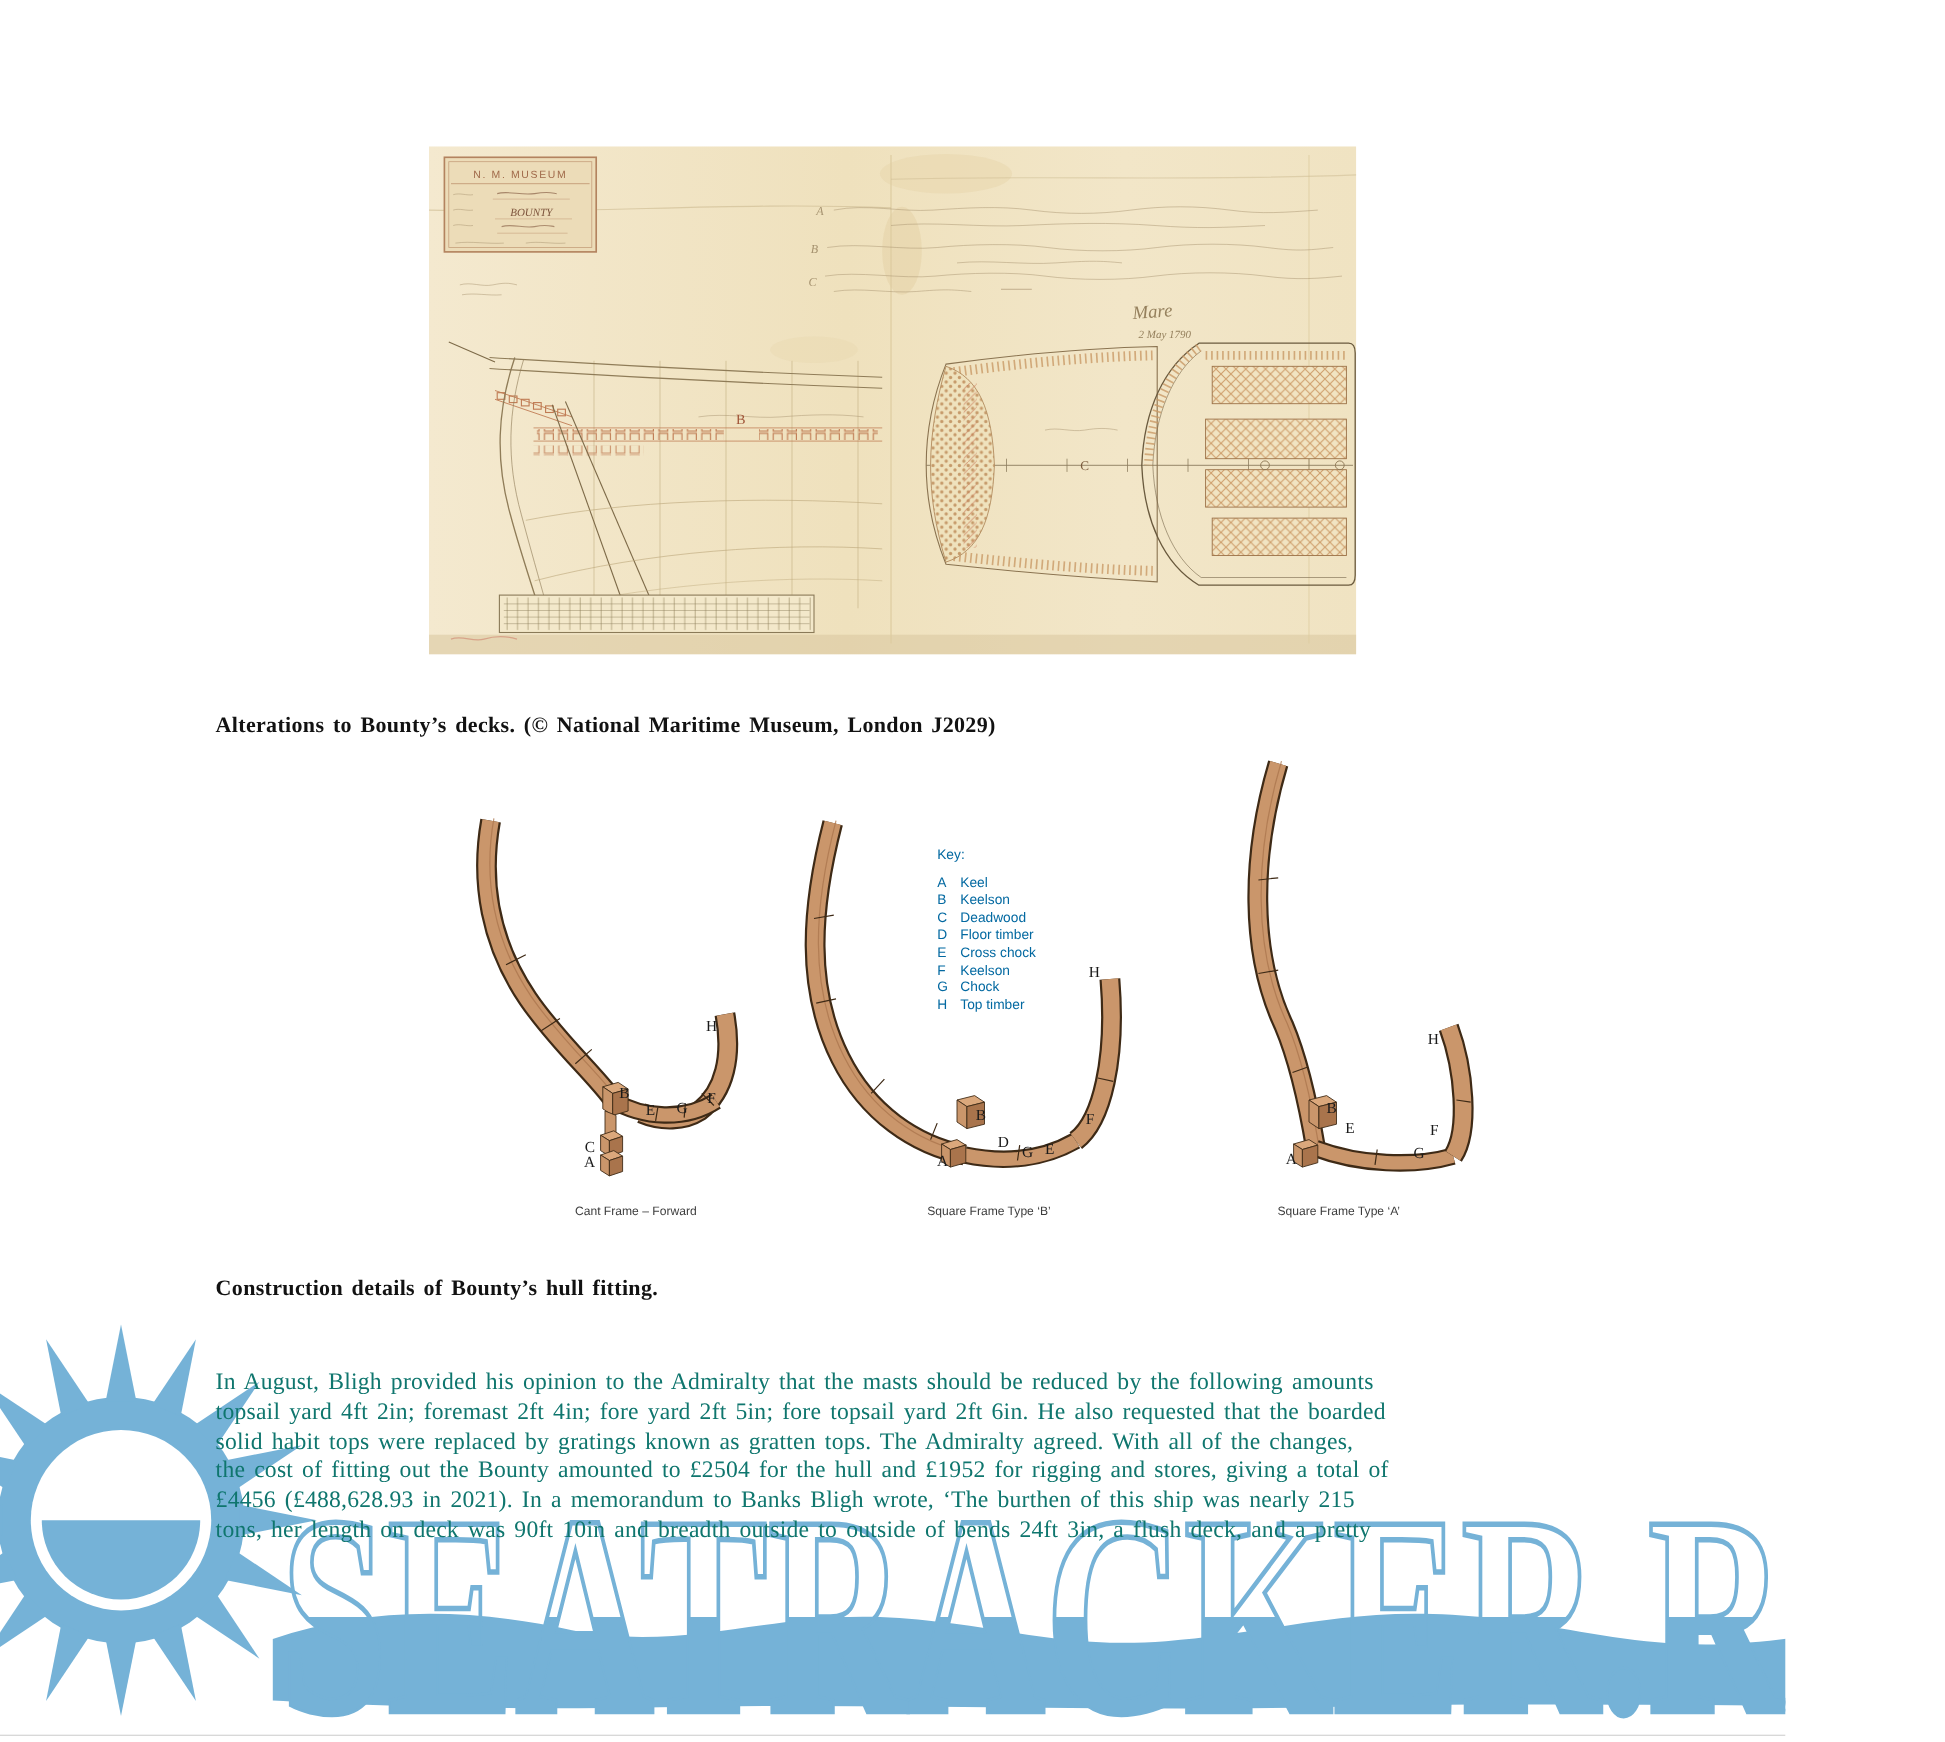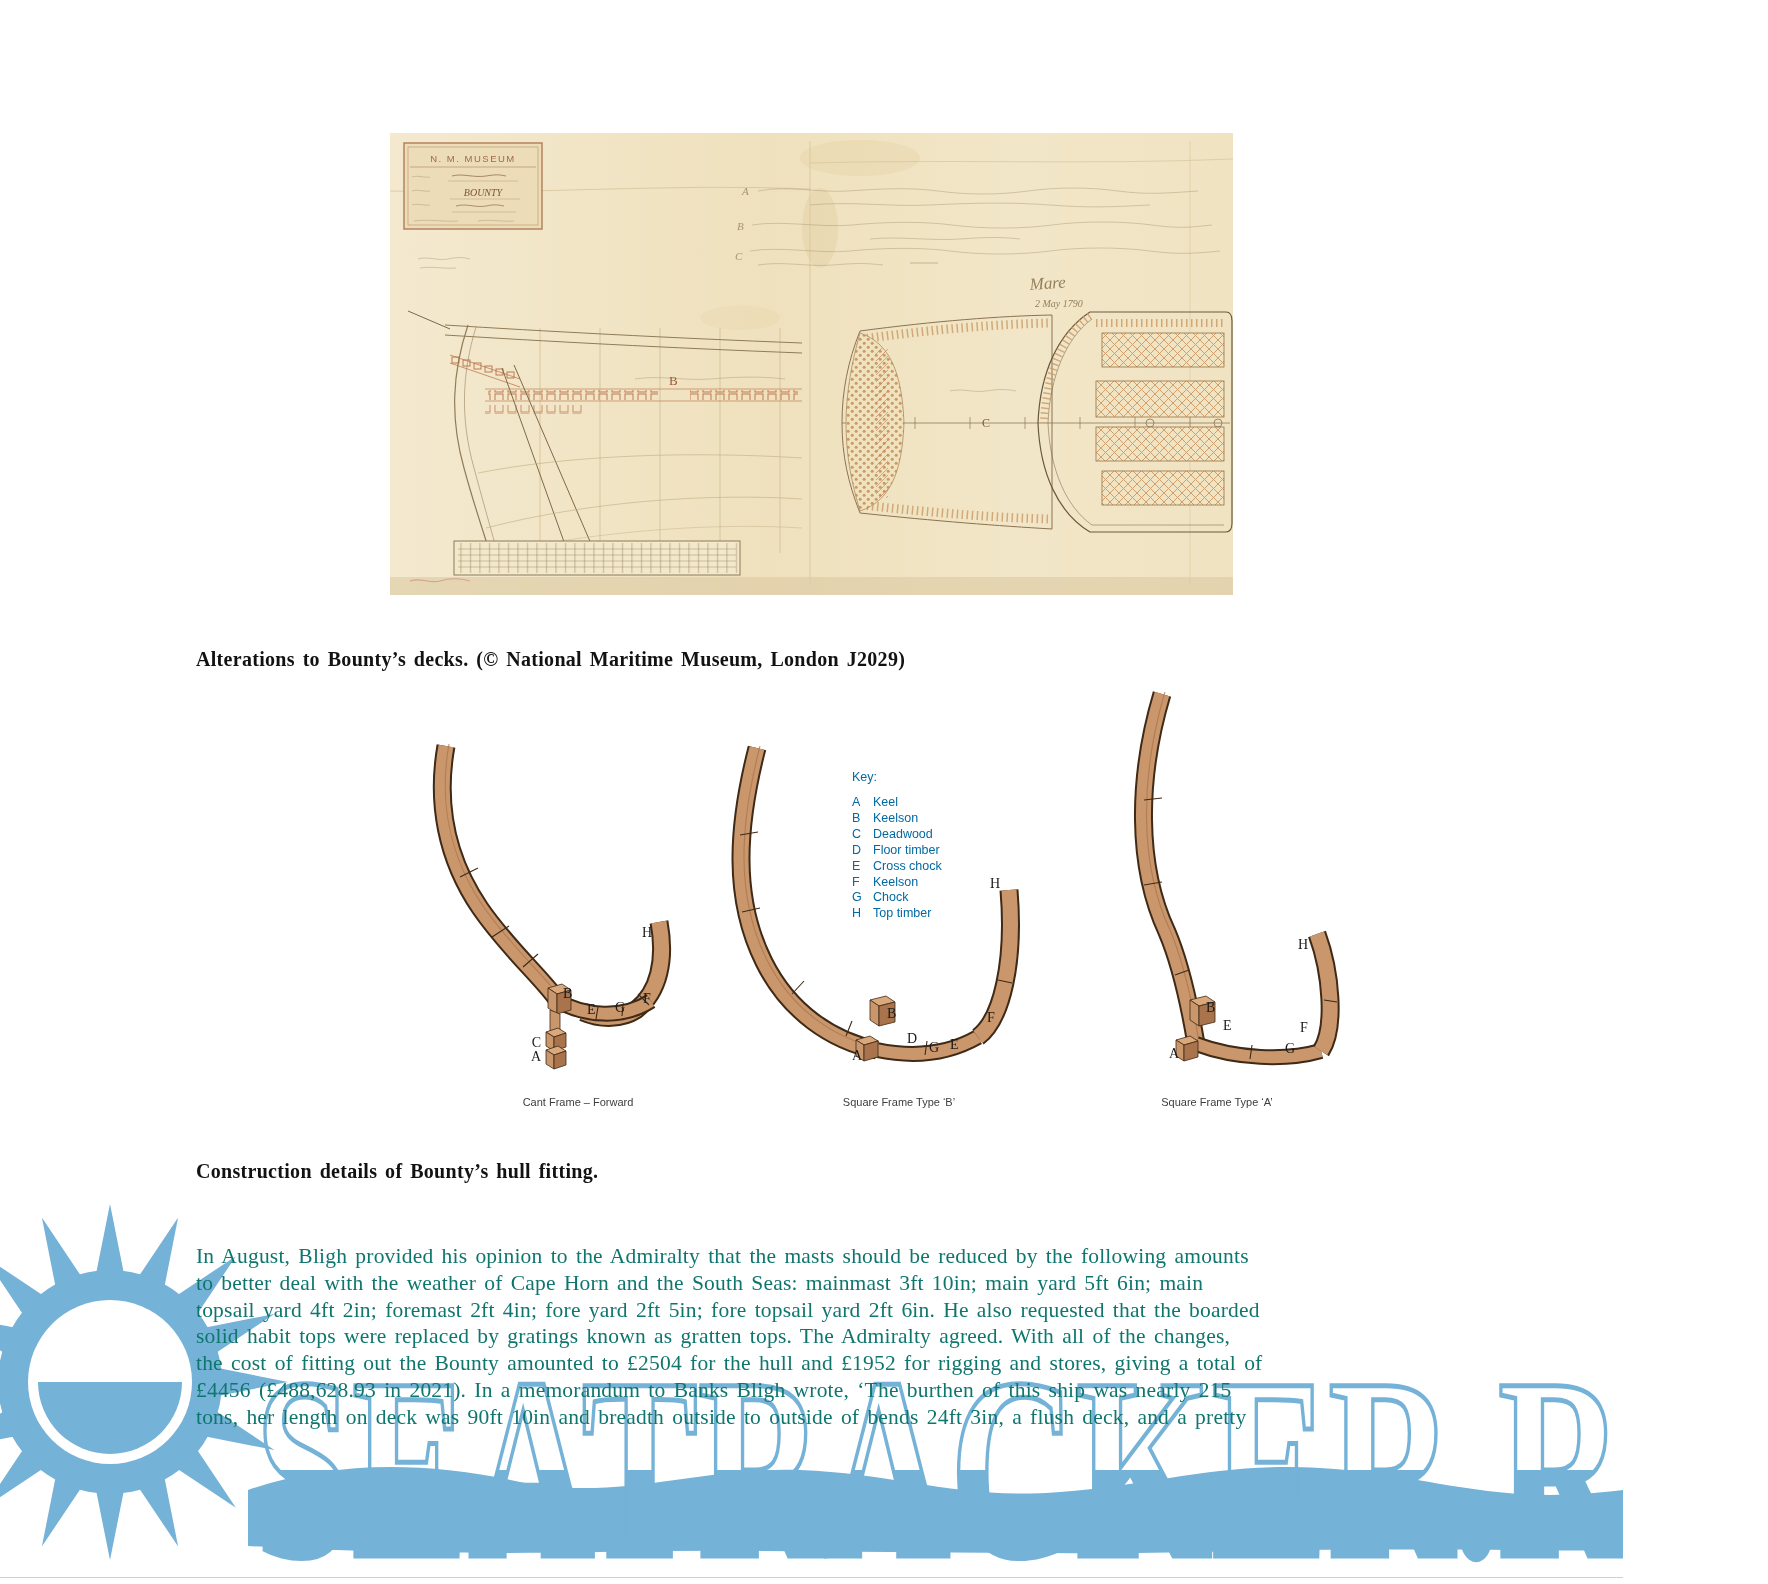--- a/index.html
+++ b/index.html
@@ -323,21 +323,20 @@
   </div>
 
   <div class="figcap" style="left:578px">Cant Frame – Forward</div>
   <div class="figcap" style="left:899px">Square Frame Type ‘B’</div>
   <div class="figcap" style="left:1217px">Square Frame Type ‘A’</div>
 
   <div class="cap" style="top:1158px">Construction details of Bounty’s hull fitting.</div>
 
   <div class="para">
     <div class="ln">In August, Bligh provided his opinion to the Admiralty that the masts should be reduced by the following amounts</div>
-    <div class="ln">to better deal with the weather of Cape Horn and the South Seas: mainmast 3ft 10in; main yard 5ft 6in; main</div>
     <div class="ln">topsail yard 4ft 2in; foremast 2ft 4in; fore yard 2ft 5in; fore topsail yard 2ft 6in. He also requested that the boarded</div>
     <div class="ln">solid habit tops were replaced by gratings known as gratten tops. The Admiralty agreed. With all of the changes,</div>
     <div class="ln">the cost of fitting out the Bounty amounted to £2504 for the hull and £1952 for rigging and stores, giving a total of</div>
     <div class="ln">£4456 (£488,628.93 in 2021). In a memorandum to Banks Bligh wrote, ‘The burthen of this ship was nearly 215</div>
     <div class="ln">tons, her length on deck was 90ft 10in and breadth outside to outside of bends 24ft 3in, a flush deck, and a pretty</div>
   </div>
 
   <svg class="wm" width="1768" height="1584" viewBox="0 0 1768 1584">
     <defs>
       <path id="ray" d="M 0,-178 L 14,-108 L -14,-108 Z"></path>

